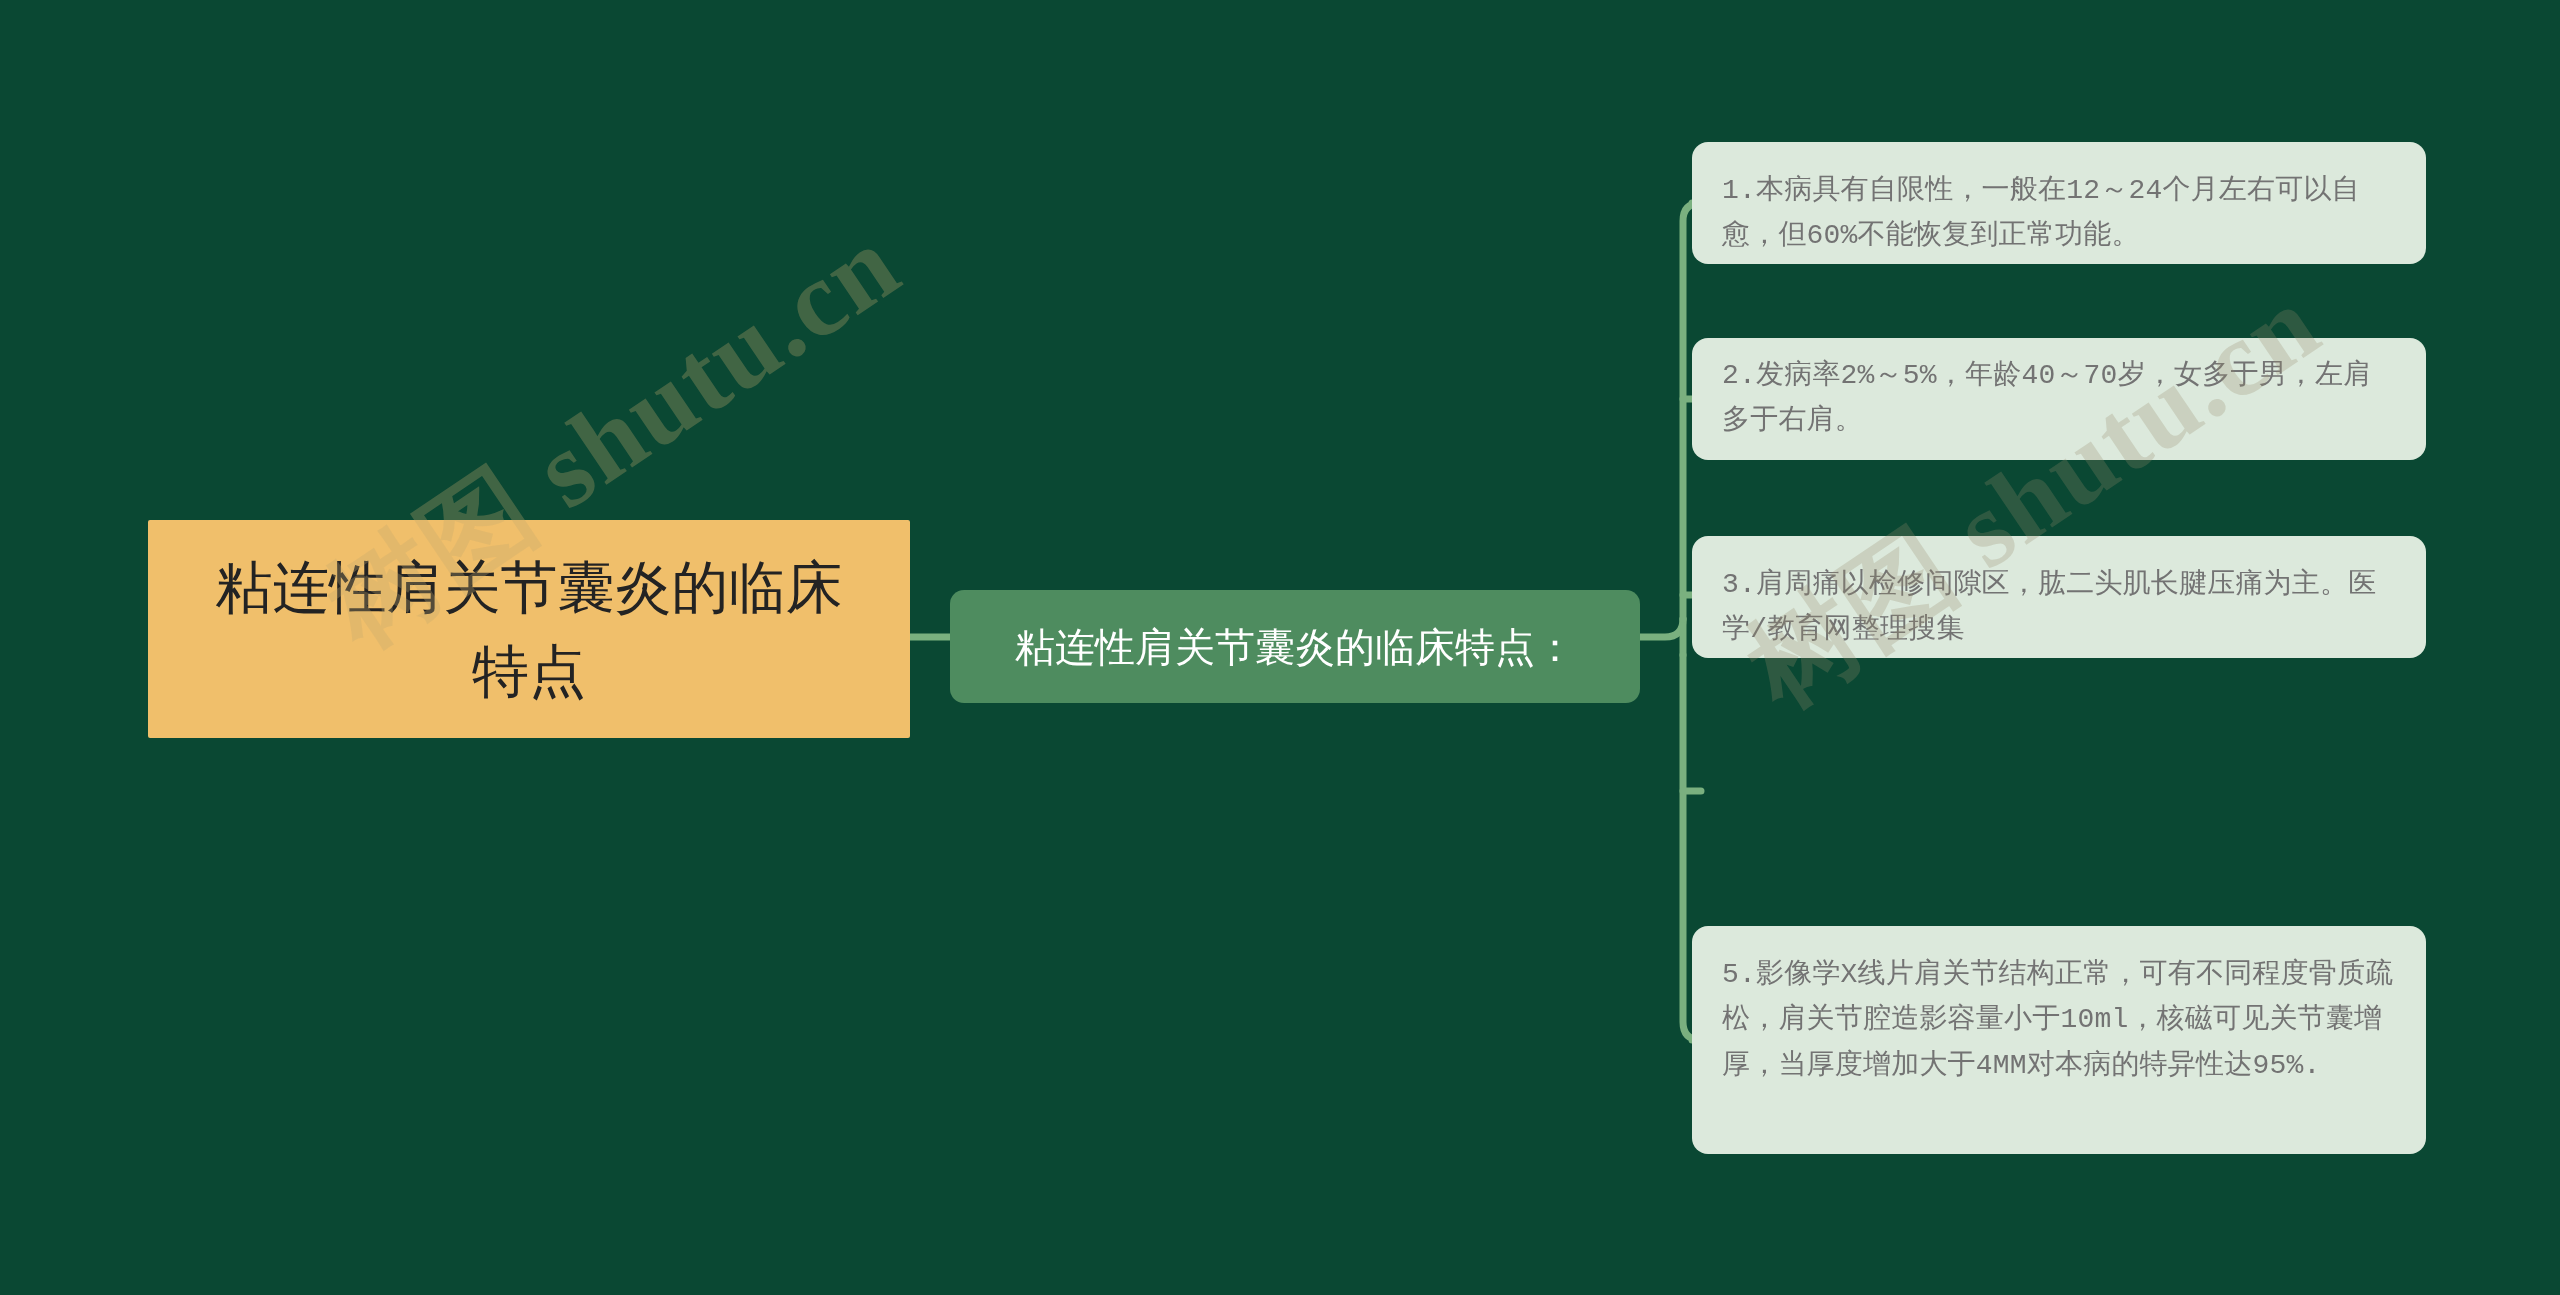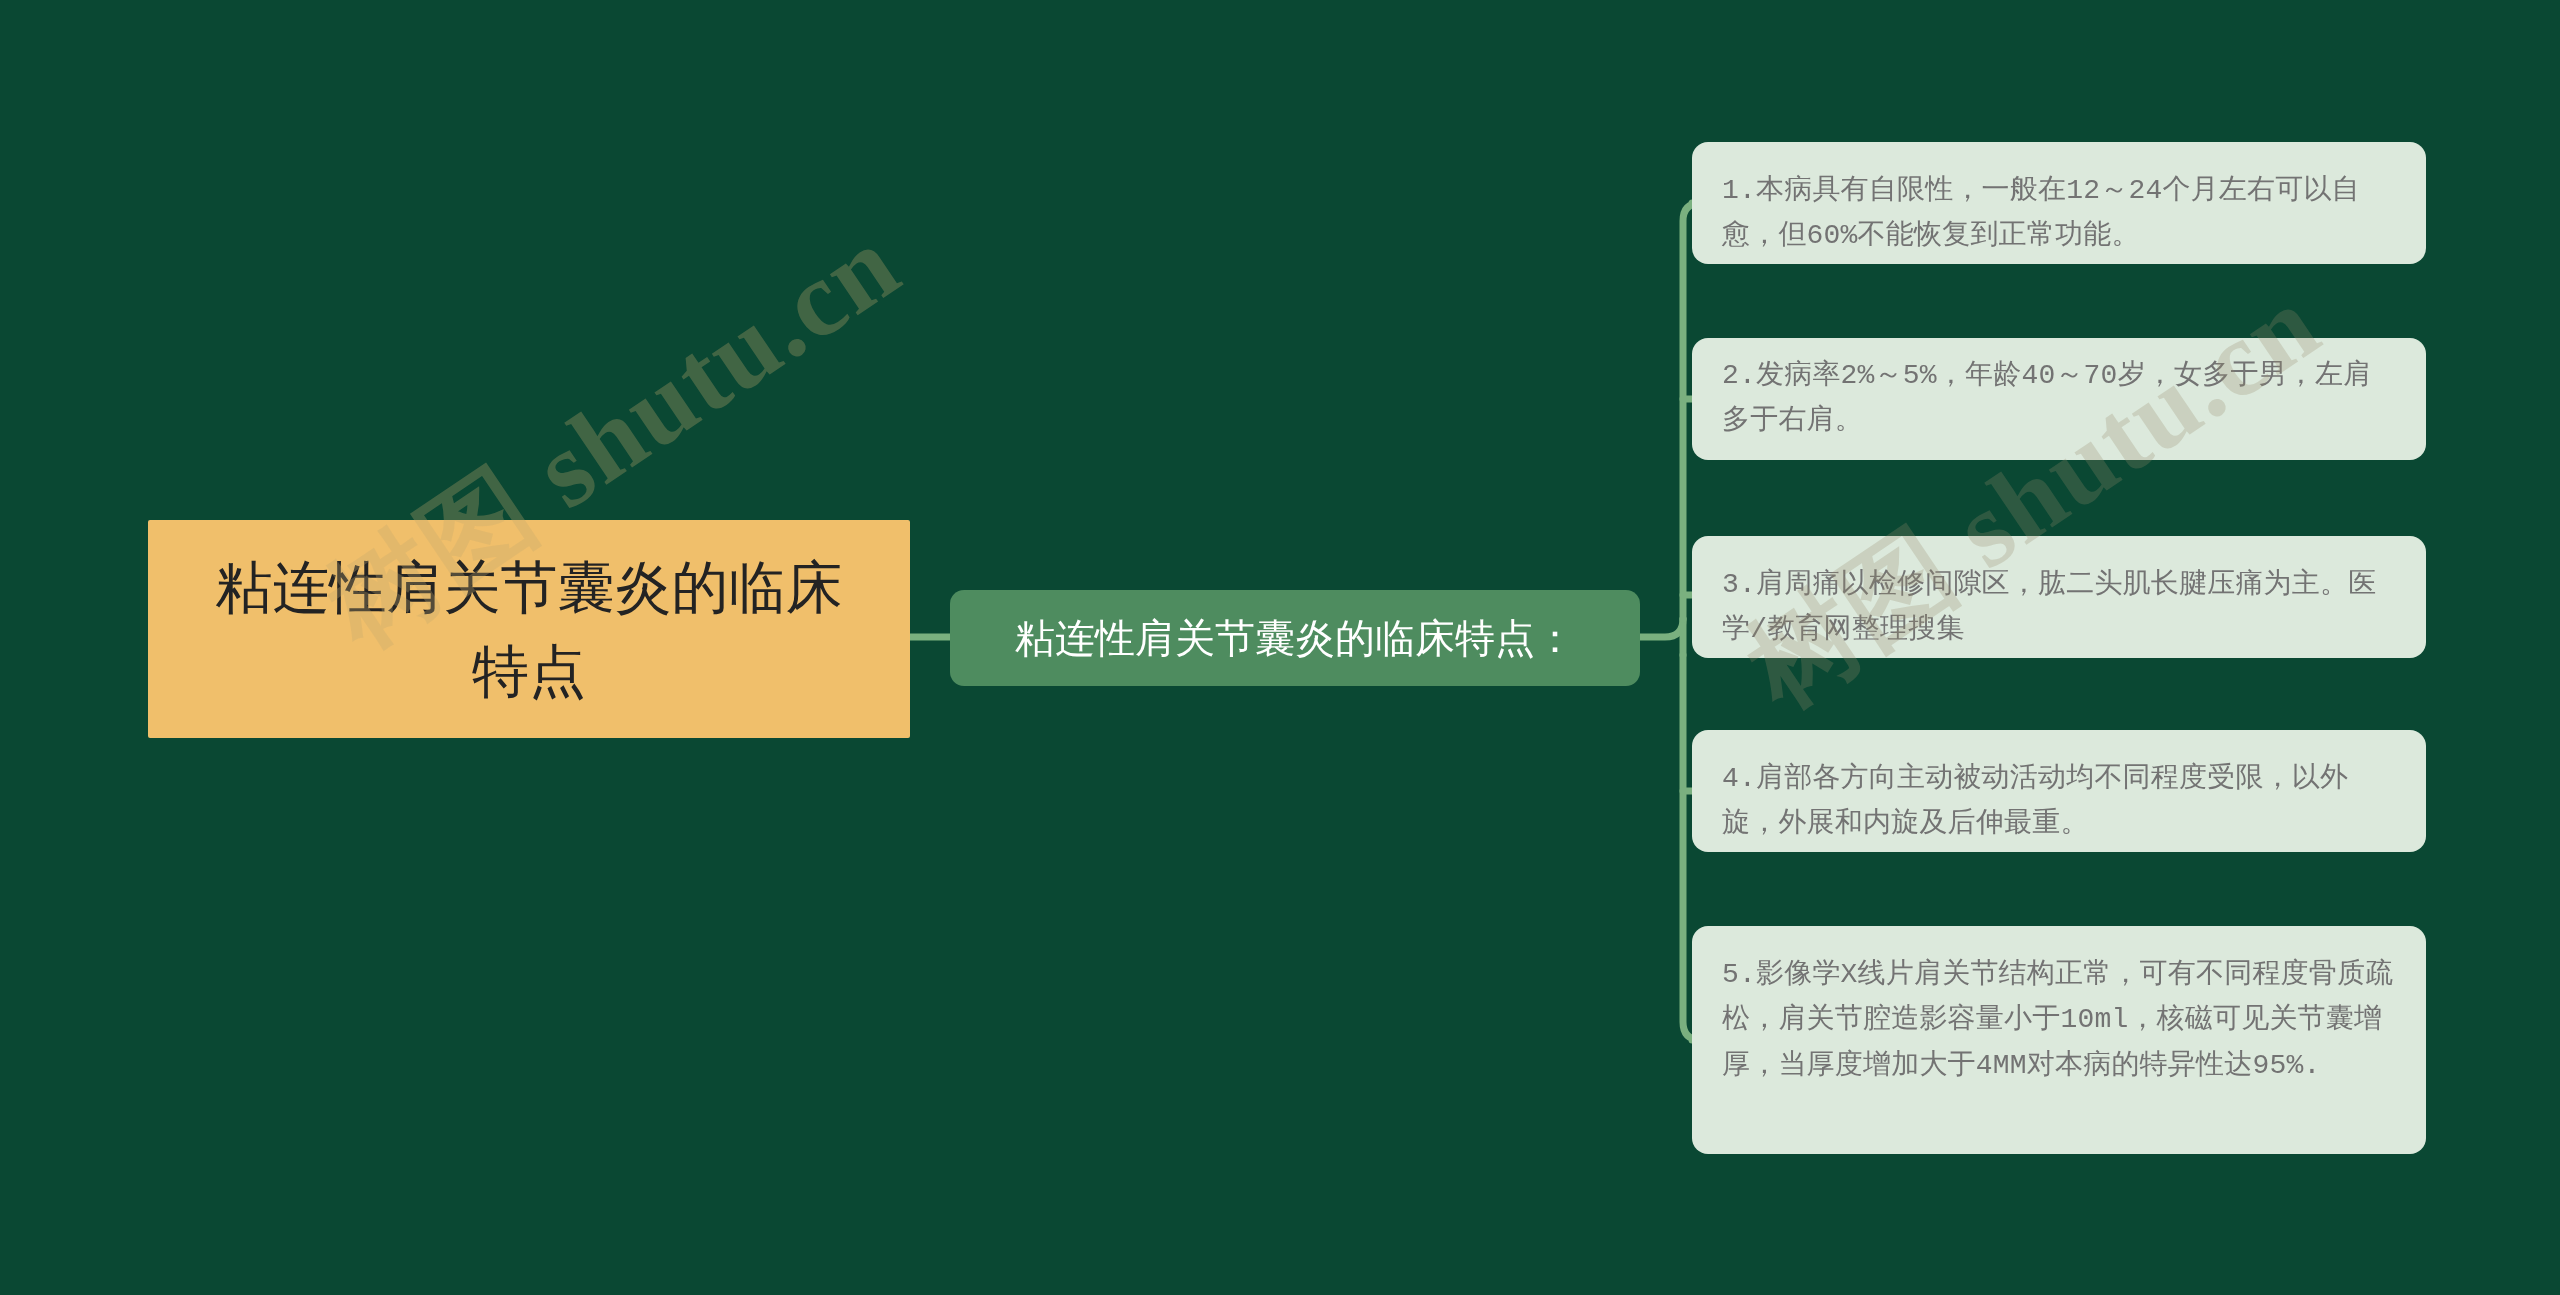--- a/index.html
+++ b/index.html
@@ -85,21 +85,21 @@
     color: #232323;
     font-size: 57px;
     line-height: 1.48;
     font-weight: 400;
   }
 
   .mid-node {
     left: 950px;
     top: 590px;
     width: 690px;
-    height: 96px;
+    height: 113px;
     background: #4e8c5f;
     border-radius: 14px;
     justify-content: center;
     text-align: center;
     padding: 6px 22px;
   }
   .mid-node .node-text {
     color: #ffffff;
     font-size: 40px;
     line-height: 1.3;
@@ -170,21 +170,18 @@
   </div>
 
   <div class="node leaf-node leaf-2">
     <span class="node-text">2.发病率2%～5%，年龄40～70岁，女多于男，左肩多于右肩。</span>
   </div>
 
   <div class="node leaf-node leaf-3">
     <span class="node-text">3.肩周痛以检修间隙区，肱二头肌长腱压痛为主。医学/教育网整理搜集</span>
   </div>
 
-  <div class="node leaf-node leaf-4">
-    <span class="node-text">4.肩部各方向主动被动活动均不同程度受限，以外旋，外展和内旋及后伸最重。</span>
-  </div>
 
   <div class="node leaf-node leaf-5">
     <span class="node-text">5.影像学X线片肩关节结构正常，可有不同程度骨质疏松，肩关节腔造影容量小于10ml，核磁可见关节囊增厚，当厚度增加大于4MM对本病的特异性达95%.</span>
   </div>
 
 </div>
 
 </body></html>

